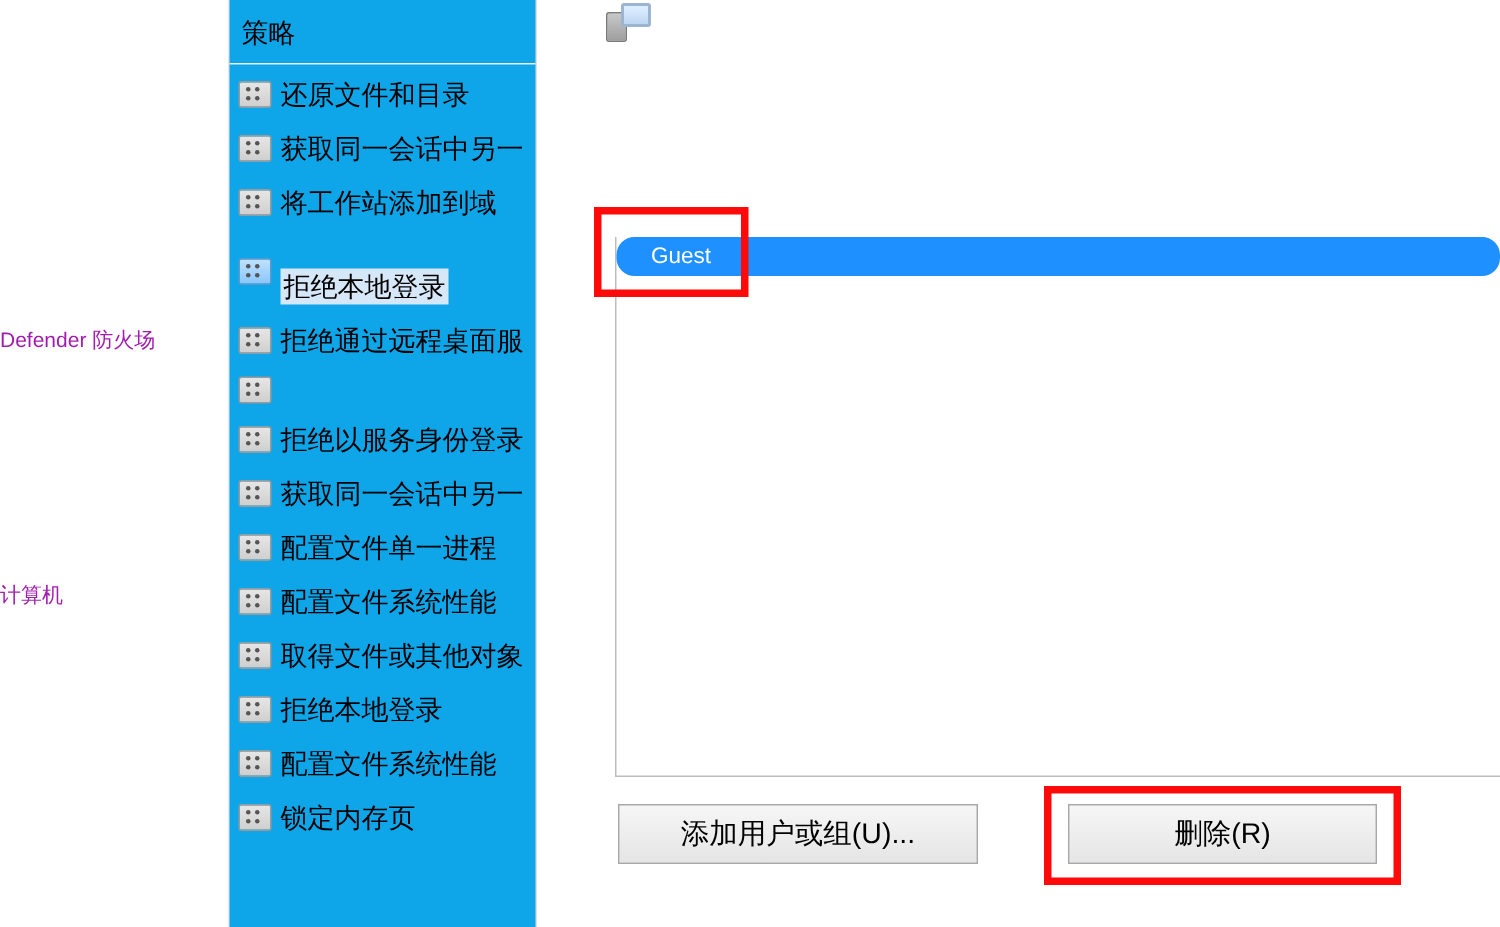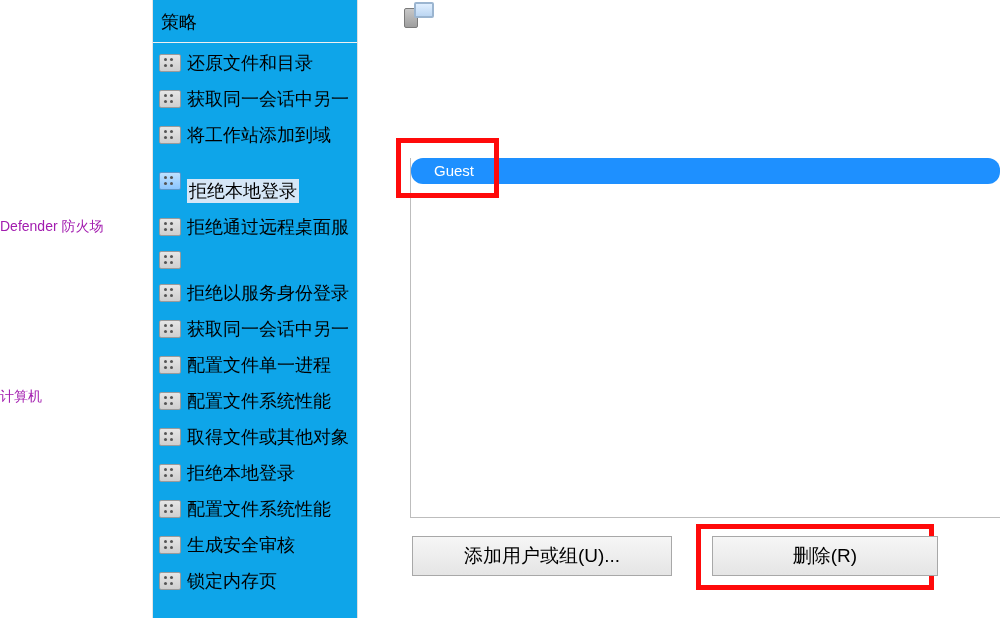--- a/index.html
+++ b/index.html
@@ -119,35 +119,31 @@
       <div class="policy-item">
         <span class="icon-policy"></span>
         <span class="policy-label">拒绝本地登录</span>
       </div>
       <div class="policy-item">
         <span class="icon-policy"></span>
         <span class="policy-label">配置文件系统性能</span>
       </div>
       <div class="policy-item">
         <span class="icon-policy"></span>
-        <span class="policy-label">生成安全审核</span>
-      </div>
-      <div class="policy-item">
-        <span class="icon-policy"></span>
         <span class="policy-label">锁定内存页</span>
       </div>
     </div>
 </div>
 
 <div class="server-icon">
   <div class="tower"></div>
     <div class="screen"></div>
 </div>
 
 <div class="list-box">
   <div class="list-row">Guest</div>
 </div>
 
 <div class="annot" style="left:396px; top:138px; width:103px; height:60px;"></div>
 <div class="annot" style="left:696px; top:524px; width:238px; height:66px;"></div>
 
-<button class="btn" style="left:412px; top:536px; width:260px;">添加用户或组(U)...</button>
-<button class="btn" style="left:712px; top:536px; width:226px;">删除(R)</button>
+<button class="btn" style="left:412px; top:536px; width:240px;">添加用户或组(U)...</button>
+<button class="btn" style="left:712px; top:536px; width:206px;">删除(R)</button>
 
 </body></html>

